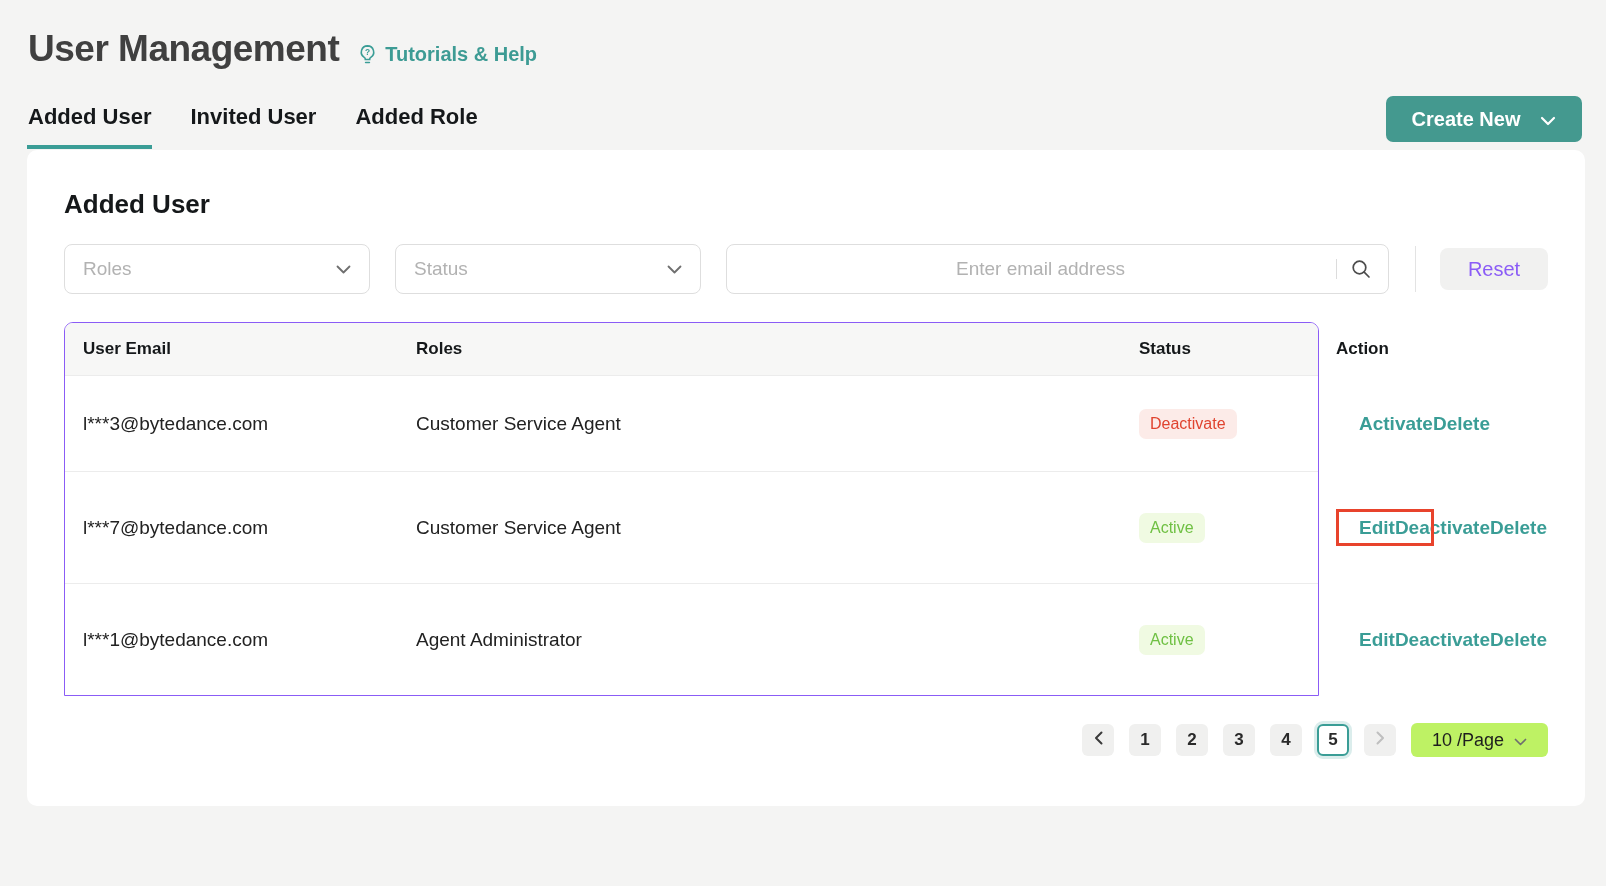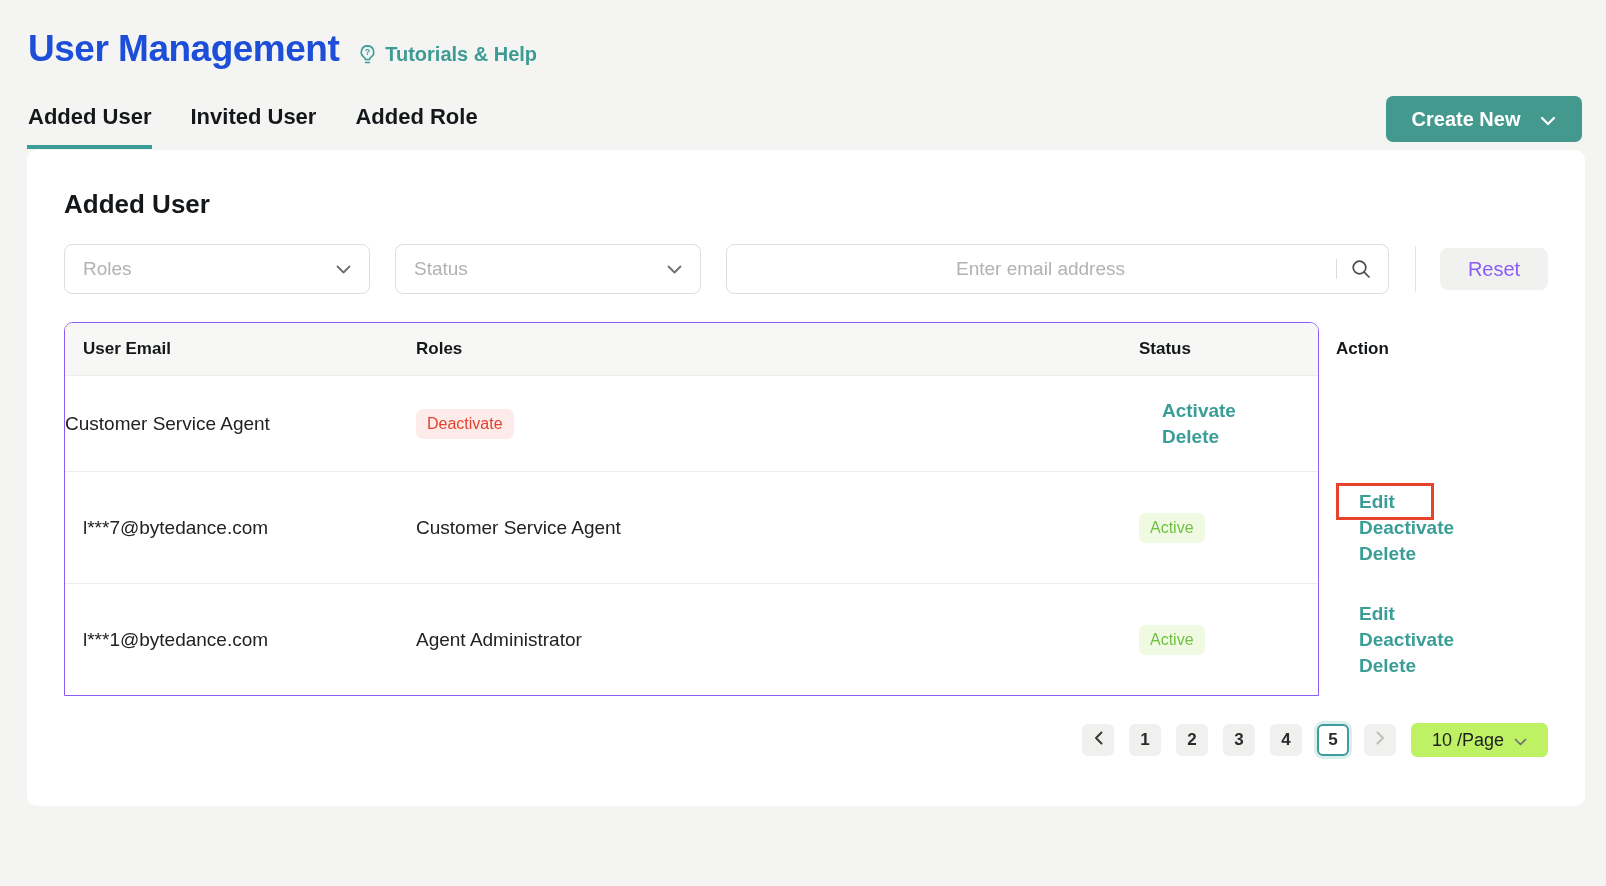--- a/index.html
+++ b/index.html
@@ -7,21 +7,21 @@
   body {
     font-family: "Liberation Sans", sans-serif;
     background: #f4f4f3;
     color: #1e1e1e;
     overflow: hidden;
   }
   .page { width:1606px; height:886px; padding: 28px 24px 0 27px; }
 
   
   .header-row { display:flex; align-items:center; padding-left:1px; }
-  .page-title { font-size:37px; font-weight:700; letter-spacing:-0.5px; color:#1d4ed8; }
+  .page-title { font-size:37px; font-weight:700; letter-spacing:-0.5px; color:#404040; }
   .help-link { display:inline-flex; align-items:center; gap:7px; margin-left:18px; margin-top:10px;
                color:#3d9b94; font-size:20px; font-weight:700; cursor:pointer; text-decoration:none; }
   .help-link svg { display:block; }
 
   
   .tabs-row { display:flex; align-items:center; justify-content:space-between; margin-top:26px; }
   .tabs { display:flex; gap:37px; }
   .tab { font-size:22px; font-weight:700; color:#15181a; padding:6px 1px 15px 1px; cursor:pointer;
          border-bottom:4px solid transparent; }
   .tab.active { border-bottom-color:#3a9d96; }
@@ -56,21 +56,21 @@
   .thead { background:#f7f7f6; border-radius:8px 8px 0 0; height:52px; }
   .th { font-size:17px; font-weight:700; color:#15181a; }
   .cell-pad { padding-left:18px; }
   .tbody-row { border-top:1px solid #ececec; background:#fff; }
   .row-1 { height:96px; }
   .row-2, .row-3 { height:112px; }
   .cell-email, .cell-role { font-size:19px; color:#222; }
   .badge { display:inline-block; font-size:16px; font-weight:500; padding:6px 11px; border-radius:7px; }
   .badge-deactivated { color:#e0432f; background:#fcebe8; }
   .badge-active { color:#6fc043; background:#f0fae2; }
-  .cell-actions { position:relative; padding-left:23px; display:flex; flex-direction:column; align-self:center; }
+  .cell-actions { position:relative; padding-left:23px; display:flex; flex-direction:row; align-self:center; }
   .action-link { color:#3a9d96; font-size:19px; font-weight:700; line-height:26px; cursor:pointer; text-decoration:none; }
   .annotation-box { position:absolute; left:0; top:-6px; width:98px; height:37px;
                     border:3px solid #e8432c; pointer-events:none; }
 
   
   .pagination { display:flex; align-items:center; justify-content:flex-end; gap:15px; margin-top:27px; }
   .pg-btn { width:32px; height:32px; border-radius:6px; background:#f0f0ef; border:none;
             display:flex; align-items:center; justify-content:center; font-size:17px; font-weight:600;
             color:#2a2a2a; font-family:inherit; cursor:pointer; }
   .pg-btn.active { background:#fff; border:2px solid #3a9d96; box-shadow:0 0 0 3px rgba(58,157,150,0.18); }
@@ -150,20 +150,21 @@
 
     <div class="table">
       <div class="trow thead">
         <div class="th cell-pad">User Email</div>
         <div class="th">Roles</div>
         <div class="th">Status</div>
         <div class="th">Action</div>
       </div>
 
       <div class="trow tbody-row row-1">
+        <div class="cell-email cell-pad">l***3@bytedance.com</div>
         <div class="cell-role">Customer Service Agent</div>
         <div>
           <span class="badge badge-deactivated">Deactivate</span>
         </div>
         <div class="cell-actions">
           <a class="action-link">Activate</a>
           <a class="action-link">Delete</a>
         </div>
       </div>
 

